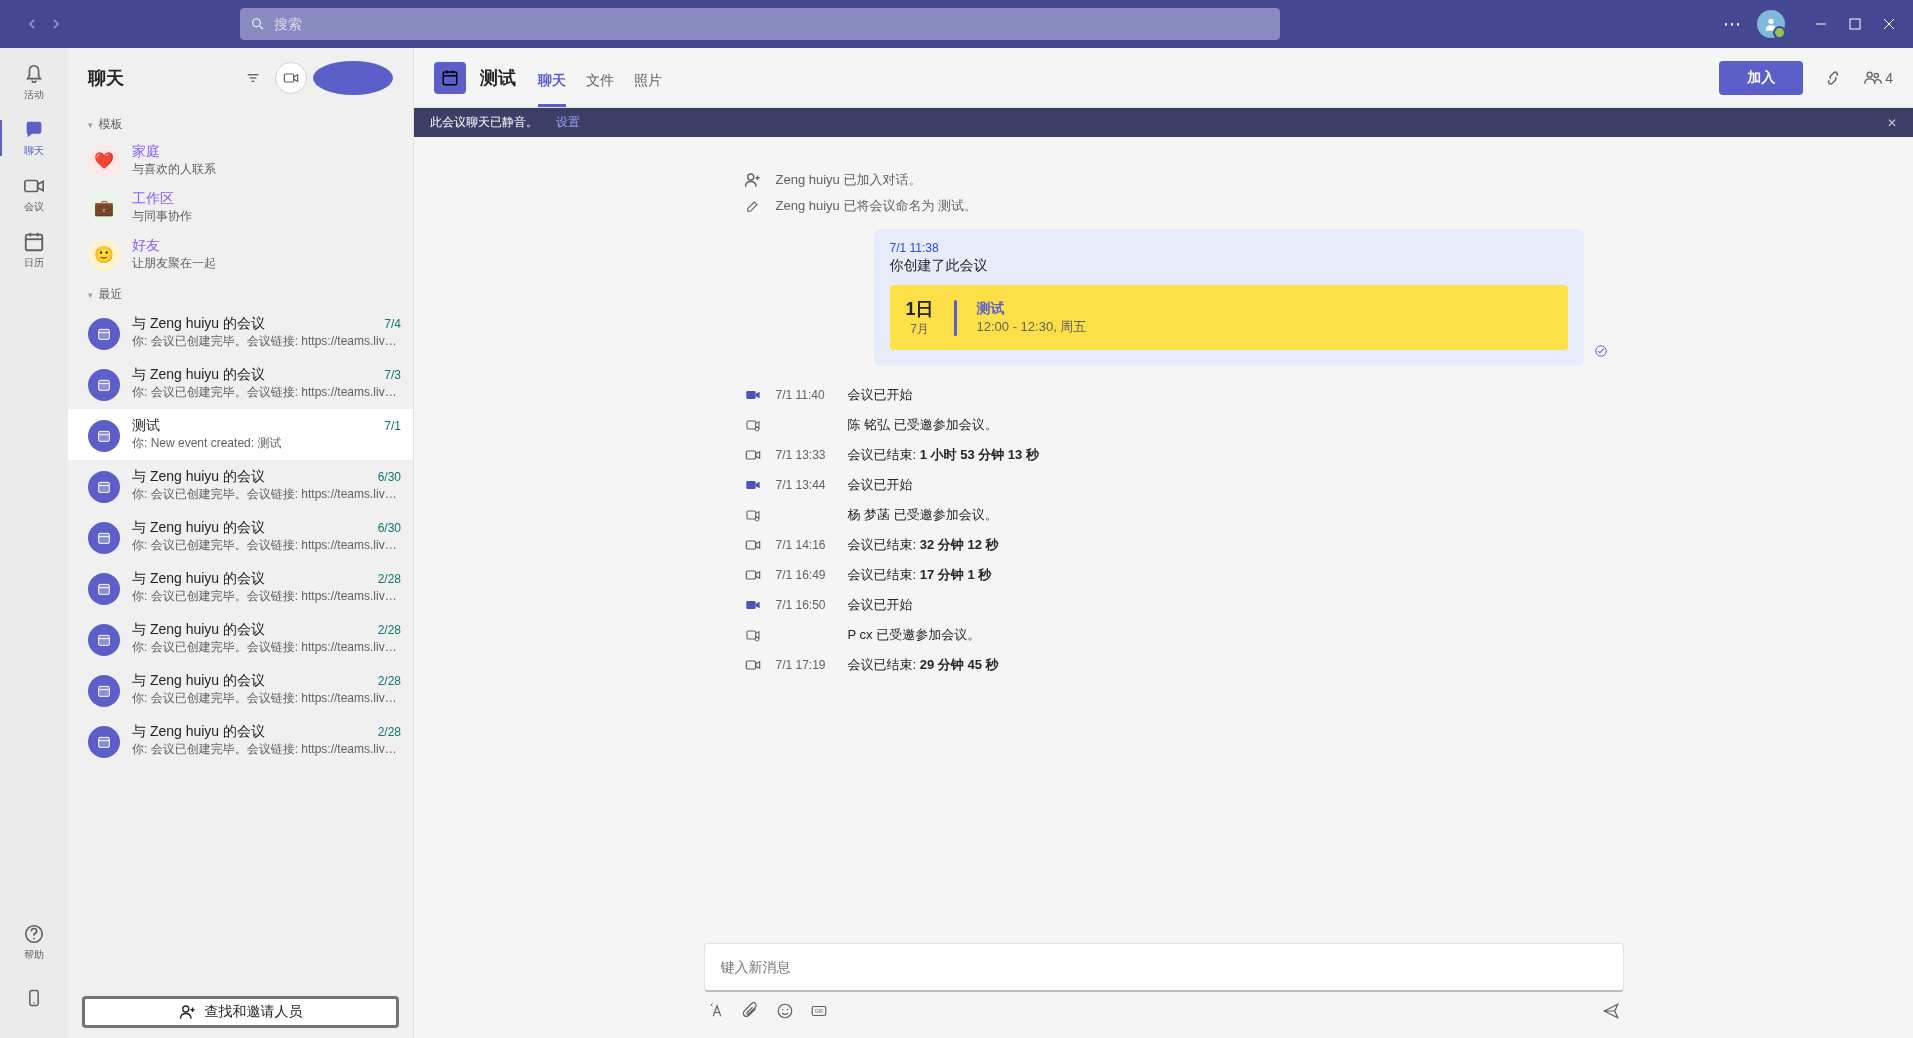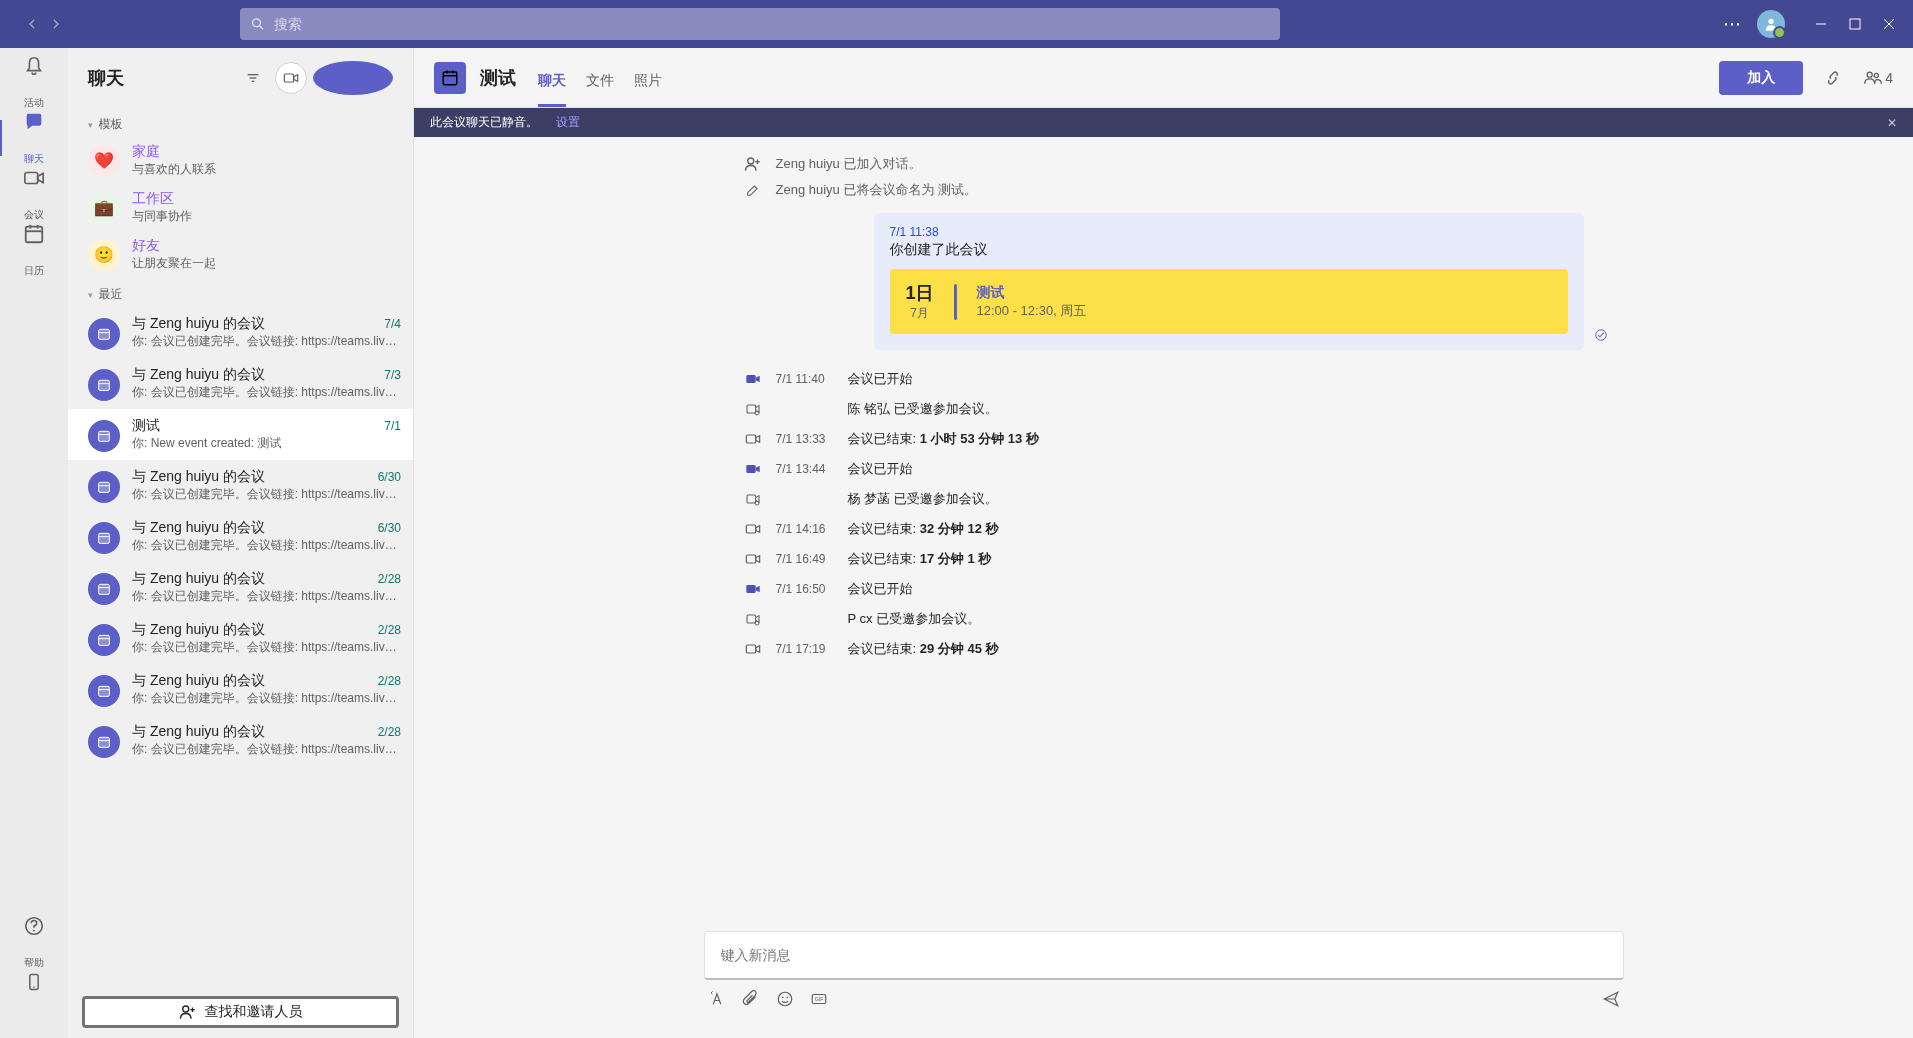--- a/index.html
+++ b/index.html
@@ -17,21 +17,21 @@
 .titlebar .ellipsis { color: #fff; font-size: 18px; cursor: pointer; }
 .titlebar .avatar { width: 28px; height: 28px; border-radius: 50%; background: #7eb8da; position: relative; display:flex; align-items:center; justify-content:center; }
 .titlebar .avatar::after { content:''; width:9px; height:9px; background:#92c353; border-radius:50%; position:absolute; bottom:-1px; right:-1px; border:2px solid #444791; }
 .titlebar .win-controls { display: flex; gap: 18px; margin-left: 12px; }
 .titlebar .win-btn { width: 16px; color: #fff; cursor: pointer; display:flex; align-items:center; justify-content:center; }
 
 .app-body { display: flex; height: calc(1038px - 48px); }
 
 
 .rail { width: 68px; background: #ebebeb; display: flex; flex-direction: column; align-items: center; padding-top: 6px; }
-.rail-item { width: 68px; height: 56px; display: flex; flex-direction: column; align-items: center; justify-content: space-between; gap: 2px; color: #616161; cursor: pointer; font-size: 10px; position: relative; }
+.rail-item { width: 68px; height: 56px; display: flex; flex-direction: column; align-items: center; justify-content: center; gap: 2px; color: #616161; cursor: pointer; font-size: 10px; position: relative; }
 .rail-item.active { color: #5b5fc7; }
 .rail-item.active::before { content: ''; position: absolute; left: 0; top: 10px; bottom: 10px; width: 2px; background: #5b5fc7; }
 .rail-item .icon { width: 24px; height: 24px; display:flex; align-items:center; justify-content:center; }
 .rail-item.active .icon svg { fill: #5b5fc7; }
 .rail-spacer { flex: 1; }
 .rail-mobile { margin-bottom: 12px; }
 
 
 .chatlist { width: 346px; background: #f0f0f0; display: flex; flex-direction: column; border-right: 1px solid #e1e1e1; }
 .chatlist-header { height: 60px; display: flex; align-items: center; padding: 0 20px; }
@@ -70,21 +70,21 @@
 .chat-header .spacer { flex: 1; }
 .chat-header .join-btn { background: #5b5fc7; color: #fff; border: none; border-radius: 4px; padding: 8px 28px; font-size: 14px; cursor: pointer; font-weight:600; }
 .chat-header .hicon { width: 32px; height: 32px; display:flex; align-items:center; justify-content:center; cursor:pointer; color:#616161; }
 .chat-header .pcount { display:flex; align-items:center; gap:2px; font-size:14px; color:#616161; cursor:pointer; }
 
 .mute-banner { background: #3d3e66; color: #fff; padding: 6px 16px; font-size: 12px; display: flex; align-items:center; }
 .mute-banner a { color: #9ea2ff; cursor: pointer; margin-left: 18px; }
 .mute-banner .bclose { margin-left:auto; cursor:pointer; opacity:0.7; }
 
 .chat-messages { flex: 1; overflow-y: auto; padding: 14px 0 20px; }
-.msg-center { max-width: 920px; margin: 0 auto; padding: 0 40px; }
+.msg-center { max-width: 920px; margin: 16px auto; padding: 0 40px; }
 .sys-line { display: flex; align-items: center; gap: 14px; padding: 4px 0; color: #616161; font-size: 13px; }
 .sys-line .sicon { width:18px; display:flex; justify-content:center; color:#616161; }
 
 .meeting-card-wrap { background:#e8ebfa; border-radius:6px; padding:12px 16px 16px; margin: 10px 0 14px 130px; position:relative; }
 .meeting-card-wrap .mtime { font-size:12px; color:#1d4ed8; }
 .meeting-card-wrap .mtitle { font-size:14px; color:#242424; margin:2px 0 10px; }
 .meeting-card { background:#fde047; border-radius:4px; padding:12px 16px; display:flex; align-items:center; gap:20px; }
 .meeting-card .date-block { text-align:center; }
 .meeting-card .date-block .d1 { font-size:18px; font-weight:700; color:#242424; }
 .meeting-card .date-block .d2 { font-size:12px; color:#616161; }
@@ -95,21 +95,21 @@
 
 .event-line { display:flex; gap:14px; padding: 6px 0; align-items:center; }
 .event-line .eicon { width:18px; display:flex; justify-content:center; }
 .event-line .etime { font-size:12px; color:#616161; width:58px; }
 .event-line .etext { font-size:13px; color:#242424; }
 .event-line.vid .eicon { color:#4f52b2; }
 .event-line.off .eicon { color:#616161; }
 .event-line .etext b { font-weight:600; }
 
 .compose { padding: 16px 40px 18px; }
-.compose-inner { max-width: 920px; margin: 12px auto; }
+.compose-inner { max-width: 920px; margin: 0 auto; }
 .compose-box { background:#fff; border:1px solid #e1e1e1; border-bottom:2px solid #bdbdbd; border-radius:4px; padding: 14px 16px; }
 .compose-box input { border:none; outline:none; width:100%; font-size:14px; }
 .compose-toolbar { display:flex; gap:16px; padding: 10px 4px 0; color:#616161; align-items:center; }
 .compose-toolbar .tbtn { cursor:pointer; width:18px; height:18px; display:flex; align-items:center; justify-content:center; }
 .compose-toolbar .send { margin-left:auto; }
 </style>
 </head>
 <body>
 
 <svg width="0" height="0" style="position:absolute">

